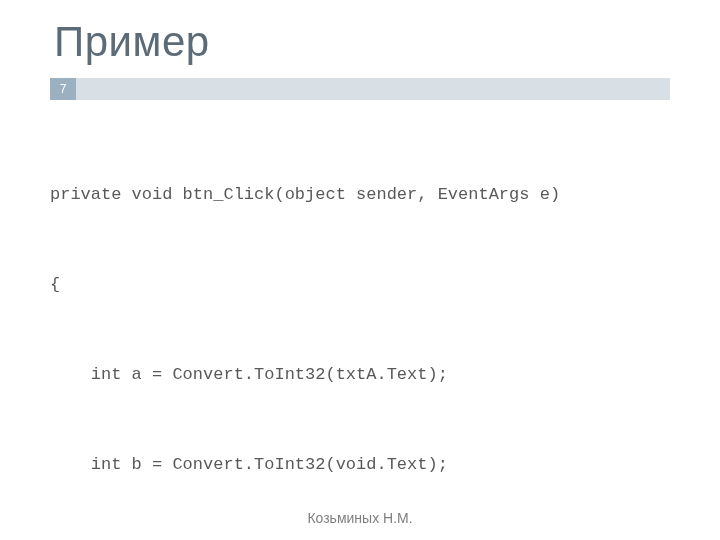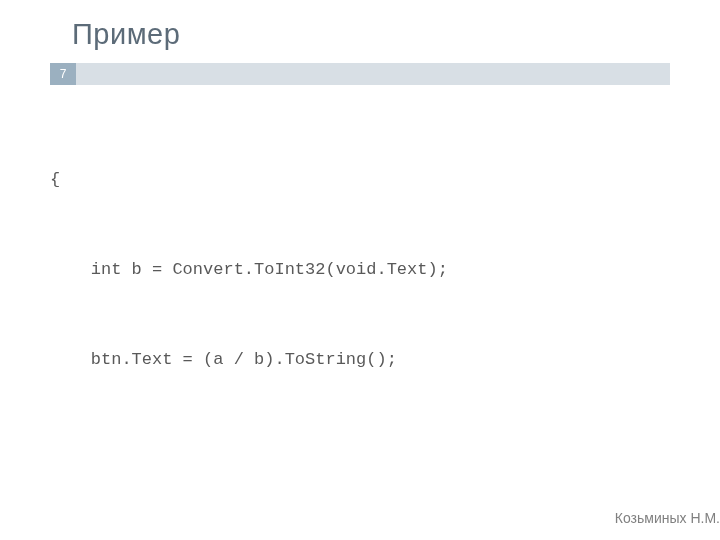--- a/index.html
+++ b/index.html
@@ -11,24 +11,24 @@
     font-family: "Segoe UI", Arial, sans-serif;
     overflow: hidden;
   }
   .slide {
     position: relative;
     width: 720px;
     height: 540px;
     box-sizing: border-box;
   }
   .title {
-    font-size: 29px;
+    font-size: 42px;
     font-weight: 400;
     color: #5c6b78;
-    padding: 18px 0 12px 72px;
+    padding: 18px 0 12px 54px;
     letter-spacing: 0.5px;
   }
   .bar {
     position: relative;
     height: 22px;
     background: #d8dfe5;
     margin: 0 50px 16px 50px;
   }
   .badge {
     position: absolute;
@@ -50,38 +50,40 @@
     line-height: 30px;
     color: #595959;
     padding: 4px 50px 0 50px;
     white-space: pre;
   }
   .footer {
     position: absolute;
     bottom: 14px;
     left: 0;
     width: 100%;
-    text-align: right;
+    text-align: center;
     font-size: 14px;
     color: #808080;
   }
 </style>
 </head>
 <body>
 
 <div class="slide">
 
   <div class="title">Пример</div>
 
   <div class="bar">
     <div class="badge">7</div>
   </div>
 
   <div class="code">
+    <div>private void btn_Click(object sender, EventArgs e)</div>
     <div>{</div>
+    <div>    int a = Convert.ToInt32(txtA.Text);</div>
     <div>    int b = Convert.ToInt32(void.Text);</div>
     <div>    btn.Text = (a / b).ToString();</div>
     
   </div>
 
   <div class="footer">Козьминых Н.М.</div>
 
 </div>
 
 </body></html>

